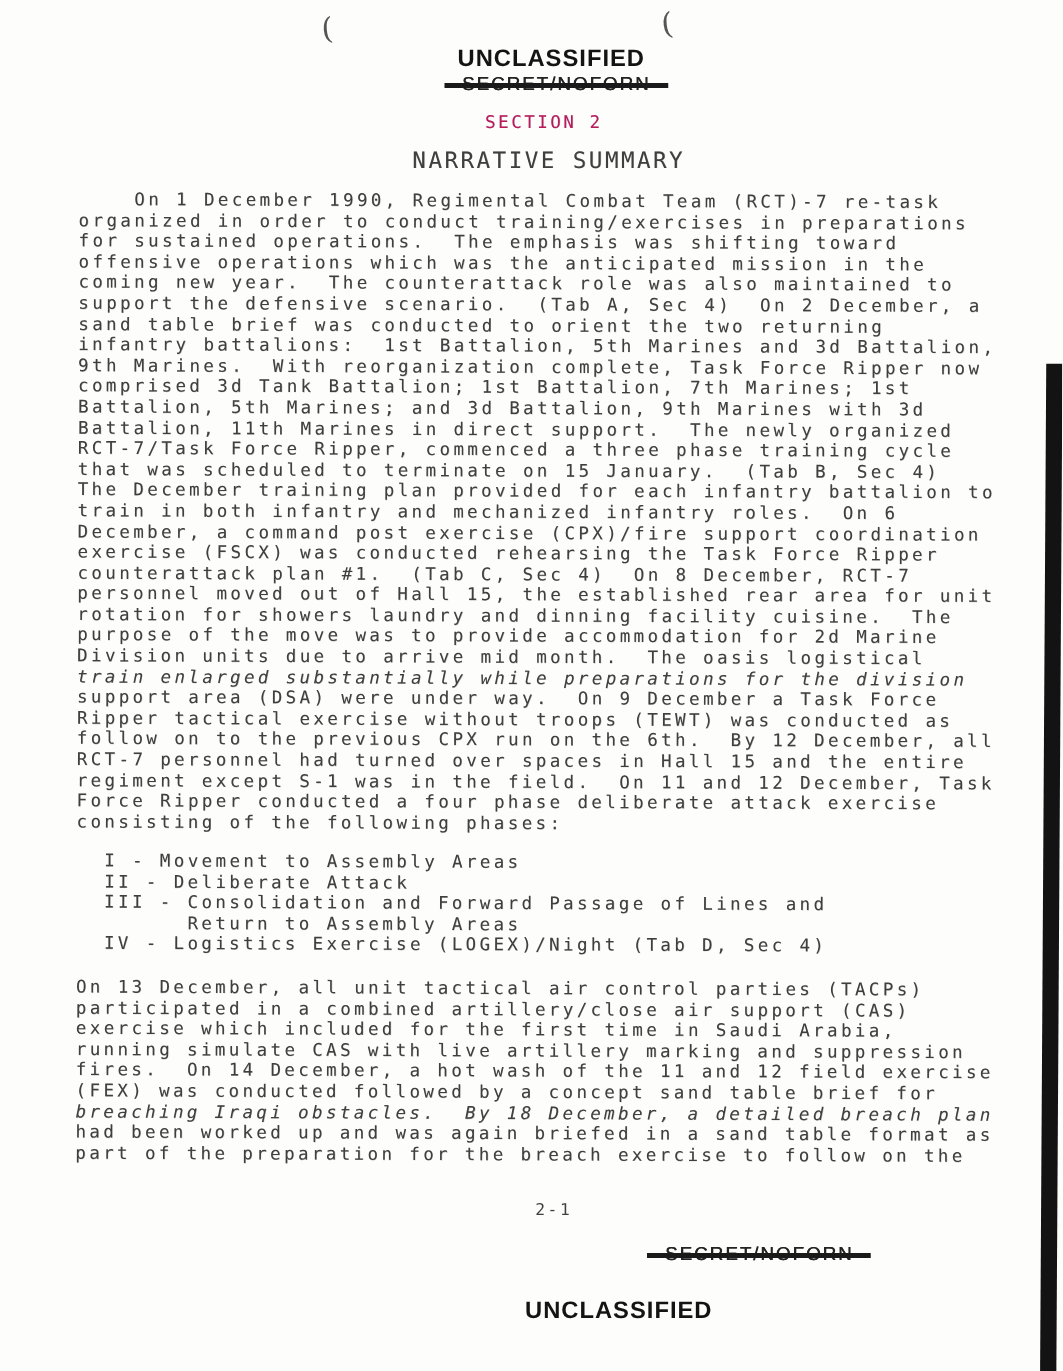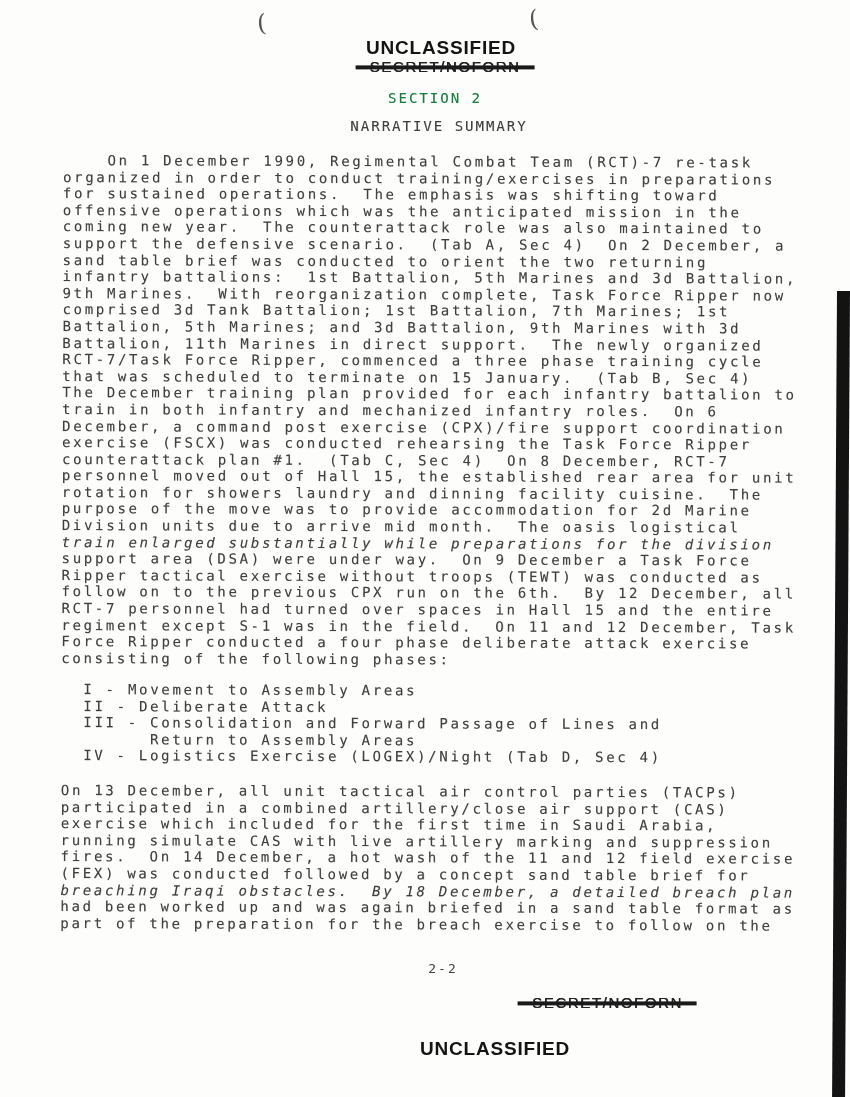--- a/index.html
+++ b/index.html
@@ -34,25 +34,25 @@
     font-weight:normal;font-size:15px;letter-spacing:1.6px;color:#232323;
     text-shadow:0.4px 0 0 #232323;
   }
   .struck::after{
     content:"";position:absolute;left:-14px;right:-14px;top:50%;height:4px;
     background:#1a1a1a;transform:translateY(-40%);
   }
   .struck-top{top:57px;left:calc(50% + 20px);}
   .struck-bottom{top:993px;left:calc(50% + 22px);}
   .sec-title{
-    top:90px;left:calc(50% + 10px);color:#15803d;font-size:14px;letter-spacing:2px;
+    top:90px;left:calc(50% + 10px);color:#be185d;font-size:14px;letter-spacing:2px;
     text-shadow:0.3px 0.3px 0 rgba(70,70,70,0.35);
   }
   .doc-title{
-    top:118px;left:calc(50% + 14px);color:#3f3f3f;font-size:14px;letter-spacing:2px;
+    top:118px;left:calc(50% + 14px);color:#3f3f3f;font-size:18px;letter-spacing:2px;
     text-shadow:0.3px 0.3px 0 rgba(70,70,70,0.35);
   }
   .page-num{
     top:961px;left:calc(50% + 18px);color:#3f3f3f;font-size:13px;letter-spacing:2px;
   }
   
   .paren{
     position:absolute;font-family:"DejaVu Serif",serif;color:#555;font-size:24px;
     font-weight:400;
   }
@@ -124,18 +124,18 @@
         <div class="tline">exercise which included for the first time in Saudi Arabia,</div>
         <div class="tline">running simulate CAS with live artillery marking and suppression</div>
         <div class="tline">fires.  On 14 December, a hot wash of the 11 and 12 field exercise</div>
         <div class="tline">(FEX) was conducted followed by a concept sand table brief for</div>
         <div class="tline em">breaching Iraqi obstacles.  By 18 December, a detailed breach plan</div>
         <div class="tline">had been worked up and was again briefed in a sand table format as</div>
         <div class="tline">part of the preparation for the breach exercise to follow on the</div>
       </div>
   </div>
 
-  <div class="cx page-num">2-2</div>
+  <div class="cx page-num">2-1</div>
   <div class="cx struck struck-bottom">SECRET/NOFORN</div>
   <div class="cx ftr-unclass">UNCLASSIFIED</div>
 
   <div class="black-bar"></div>
 </div>
 
 </body></html>

